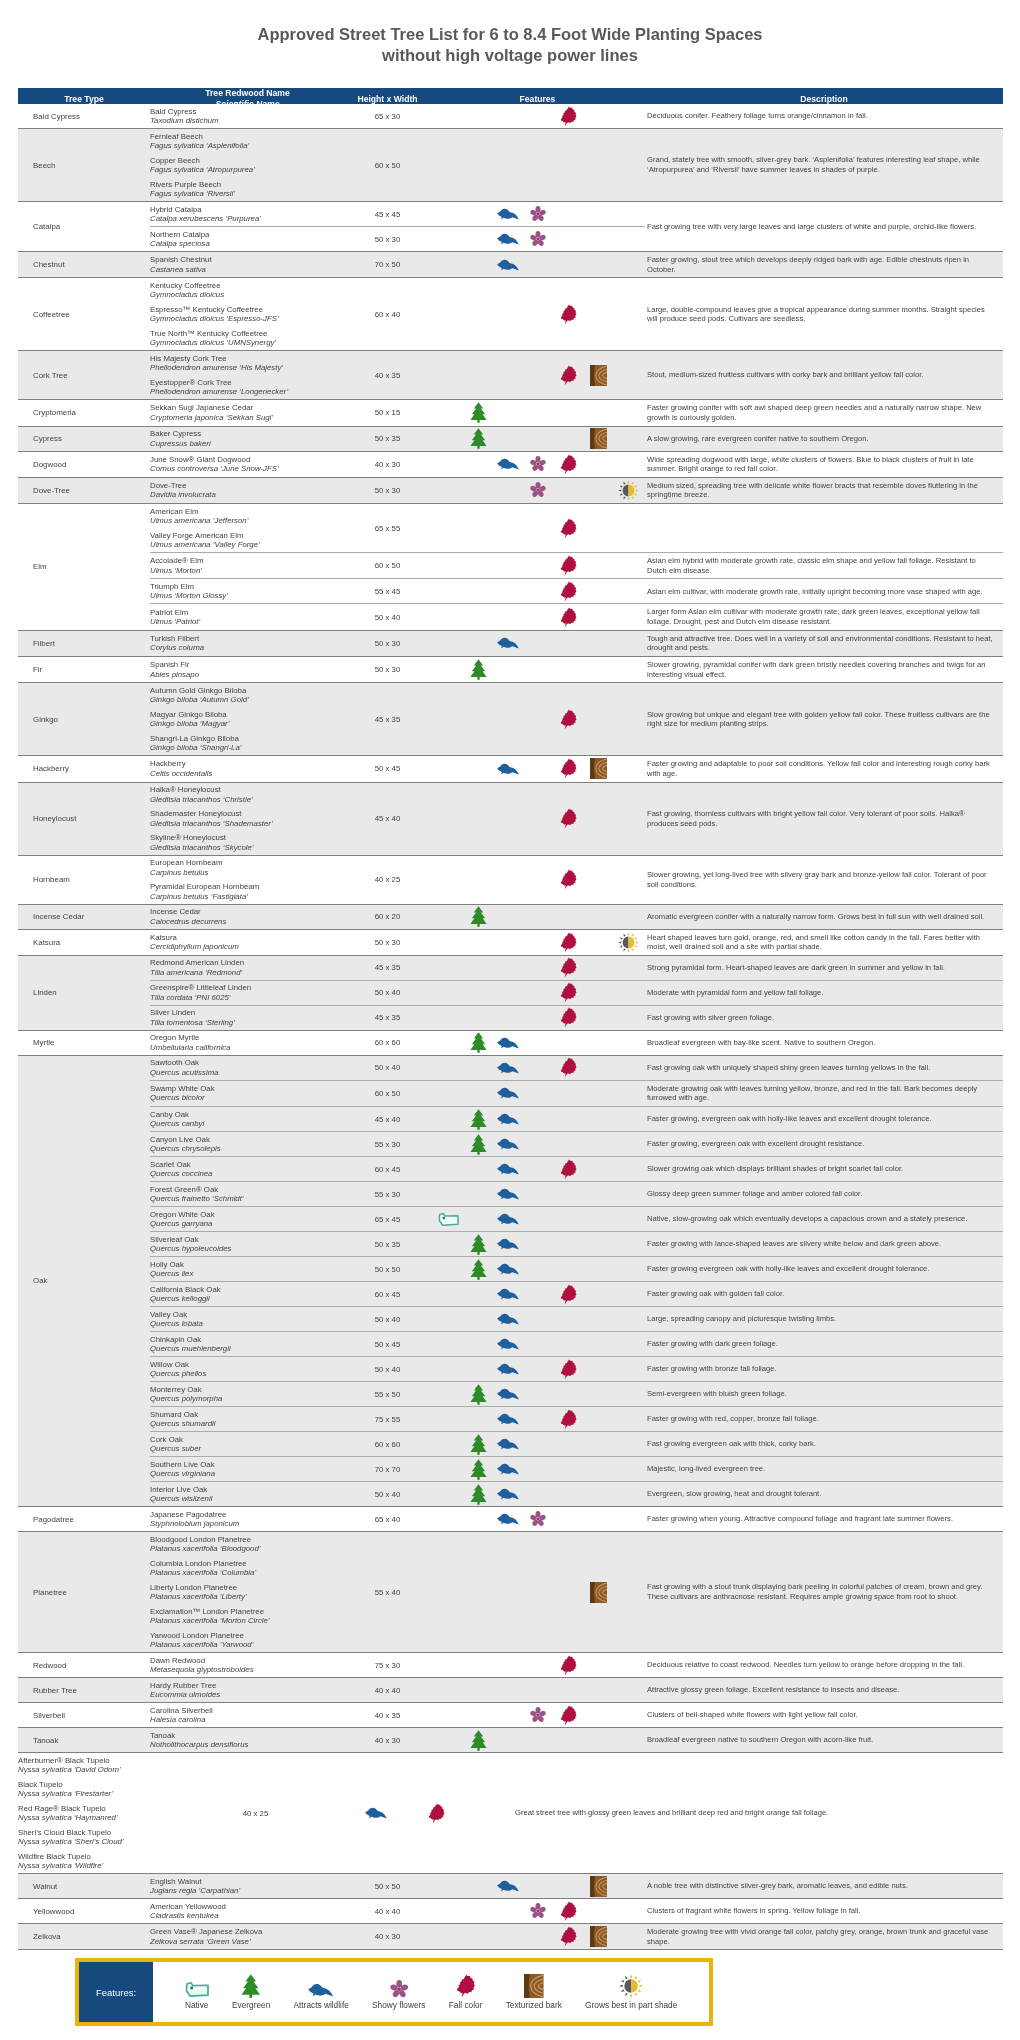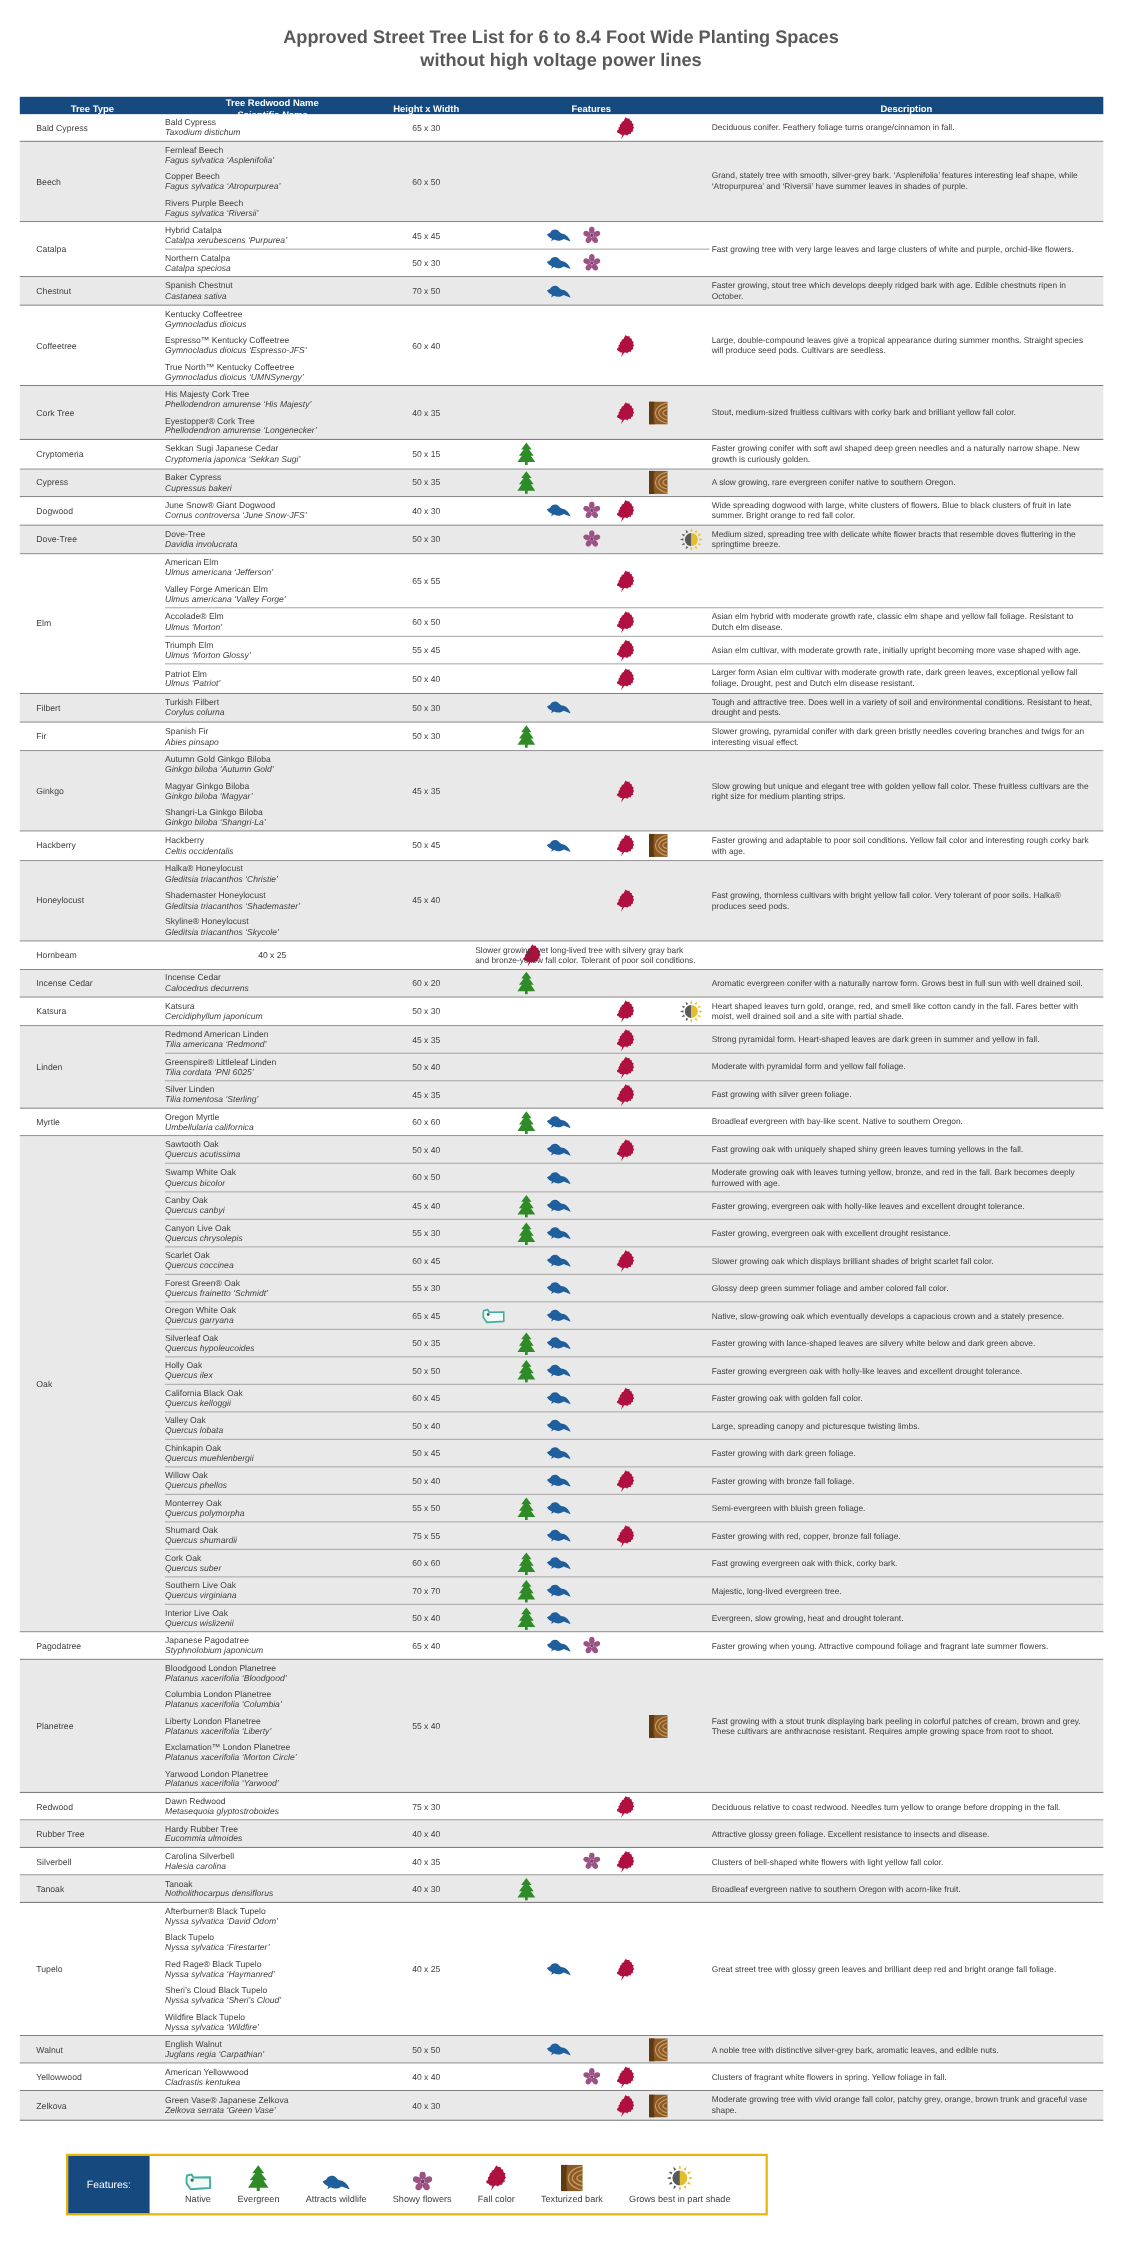--- a/index.html
+++ b/index.html
@@ -32,22 +32,22 @@
   .entry { min-height:24px; display:flex; flex-direction:column; justify-content:center;
     padding:2px 6px 2px 0; }
   .common-name { font-size:7.8px; line-height:1.22; }
   .sci-name { font-size:7.8px; line-height:1.22; font-style:italic; }
   .size-cell { display:flex; align-items:center; justify-content:center; font-size:7.8px; }
   .features-cell { display:grid; grid-template-columns:repeat(7,30px); align-items:center;
     padding-left:3px; }
   .feat-slot { display:flex; align-items:center; justify-content:center; }
   .desc-cell { display:flex; align-items:center; font-size:7.6px; line-height:1.27;
     padding:3px 10px 3px 2px; }
-  .legend { position:absolute; left:60px; top:1958px; width:638px; height:56px;
-    border:2px solid #eab308; background:#fff; display:flex; }
+  .legend { position:absolute; left:75px; top:1958px; width:638px; height:68px;
+    border:4px solid #eab308; background:#fff; display:flex; }
   .legend-title { width:74px; background:var(--header-bg,#16497E); color:#fff;
     display:flex; align-items:center; justify-content:center; font-size:9.5px; }
   .legend-items { flex:1; display:flex; align-items:center; justify-content:space-around;
     padding:0 20px; }
   .legend-item { display:flex; flex-direction:column; align-items:center; gap:2px;
     font-size:8.3px; }
   .legend-item .ic { height:24px; display:flex; align-items:flex-end; justify-content:center; }
 </style>
 </head>
 <body style="--header-bg: #16497E; --row-shaded: #E9E9E9; --title-text: #58595B; --body-text: #3F3F3F; --group-div: #7F7F7F; --subrow-div: #ABABAB;">
@@ -761,20 +761,30 @@
             <div class="desc-cell">Fast growing, thornless cultivars with bright yellow fall color. Very tolerant of poor soils. Halka® produces seed pods.</div>
           </div>
         </div>
       </div>
       <div class="group">
         <div class="type-cell">
           <span>Hornbeam</span>
         </div>
         <div class="rows-col">
           <div class="subrow">
+            <div class="names">
+              <div class="entry">
+                <div class="common-name">European Hornbeam</div>
+                <div class="sci-name">Carpinus betulus</div>
+              </div>
+              <div class="entry">
+                <div class="common-name">Pyramidal European Hornbeam</div>
+                <div class="sci-name">Carpinus betulus ‘Fastigiata’</div>
+              </div>
+            </div>
             <div class="size-cell">40 x 25</div>
             <div class="features-cell">
               <div class="feat-slot"></div>
               <div class="feat-slot"></div>
               <div class="feat-slot"></div>
               <div class="feat-slot"></div>
               <div class="feat-slot">
                 <svg width="17" height="21" viewBox="0 0 17 21">
                   <path d="M8.8,0.4 C9.6,1.7 11,2.1 12.2,1.5 C12.1,2.9 13,3.9 14.4,3.9 C14,5.3 14.7,6.5 16.2,6.7 C15.3,7.9 15.5,9.3 16.6,10.2 C15.4,10.9 15,12.2 15.7,13.4 C14.3,13.5 13.4,14.4 13.4,15.9 C12,15.5 10.8,16 10.2,17.3 C9.4,16.4 8.3,16.2 7.3,16.8 L4.6,20.6 L5.8,16.3 C4.6,16.8 3.3,16.3 2.8,15 C1.5,15.1 0.7,14.2 0.9,12.9 C2.2,12.4 2.7,11.3 2.2,10 C3.4,9.5 3.9,8.3 3.4,7.1 C4.7,6.9 5.4,5.9 5.2,4.6 C6.5,4.7 7.4,3.9 7.5,2.6 C8.1,2.1 8.6,1.3 8.8,0.4 Z" fill="#B01040"></path>
                 </svg>
@@ -1655,23 +1665,20 @@
               <div class="feat-slot"></div>
               <div class="feat-slot"></div>
               <div class="feat-slot"></div>
               <div class="feat-slot"></div>
             </div>
             <div class="desc-cell">Broadleaf evergreen native to southern Oregon with acorn-like fruit.</div>
           </div>
         </div>
       </div>
       <div class="group">
-        <div class="type-cell">
-          <span>Tupelo</span>
-        </div>
         <div class="rows-col">
           <div class="subrow">
             <div class="names">
               <div class="entry">
                 <div class="common-name">Afterburner®  Black Tupelo</div>
                 <div class="sci-name">Nyssa sylvatica ‘David Odom’</div>
               </div>
               <div class="entry">
                 <div class="common-name">Black Tupelo</div>
                 <div class="sci-name">Nyssa sylvatica ‘Firestarter’</div>

